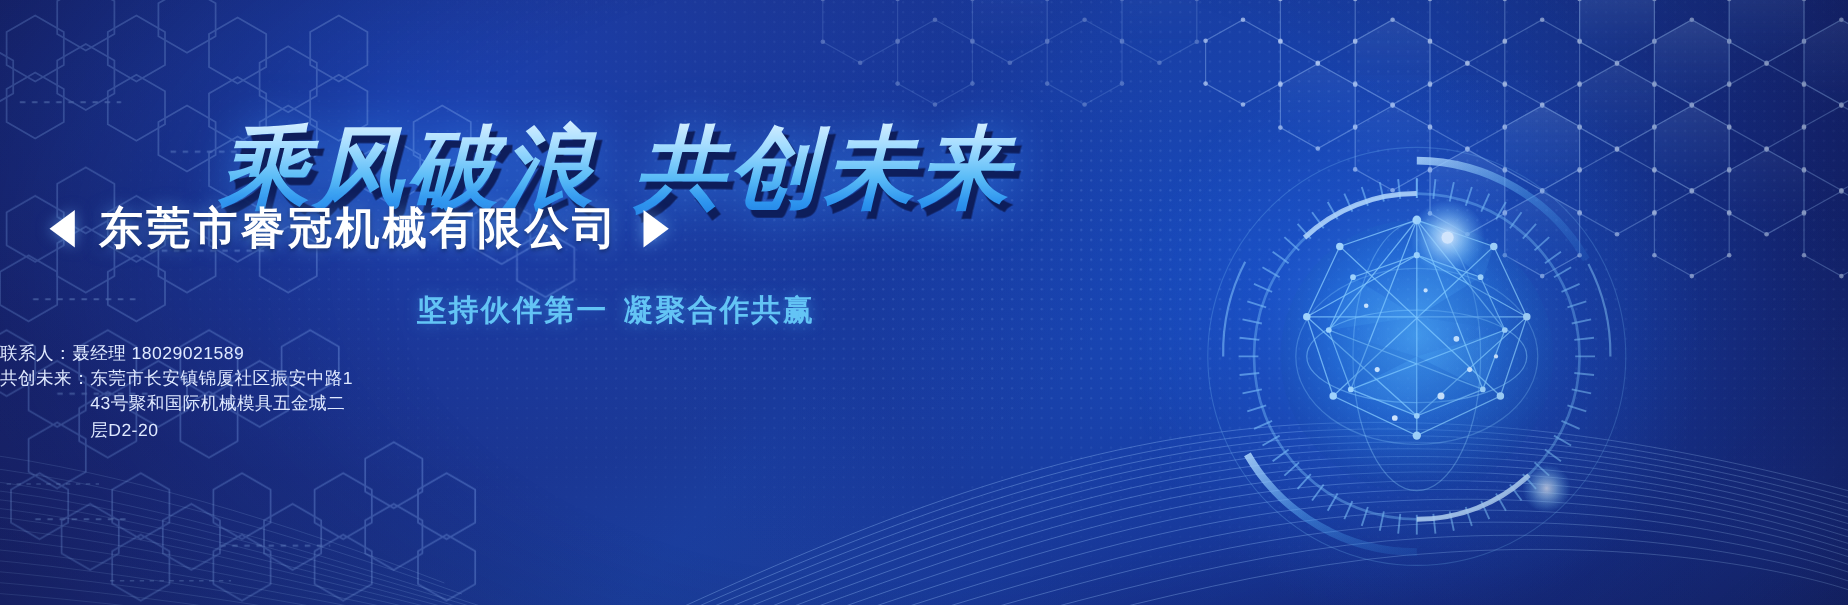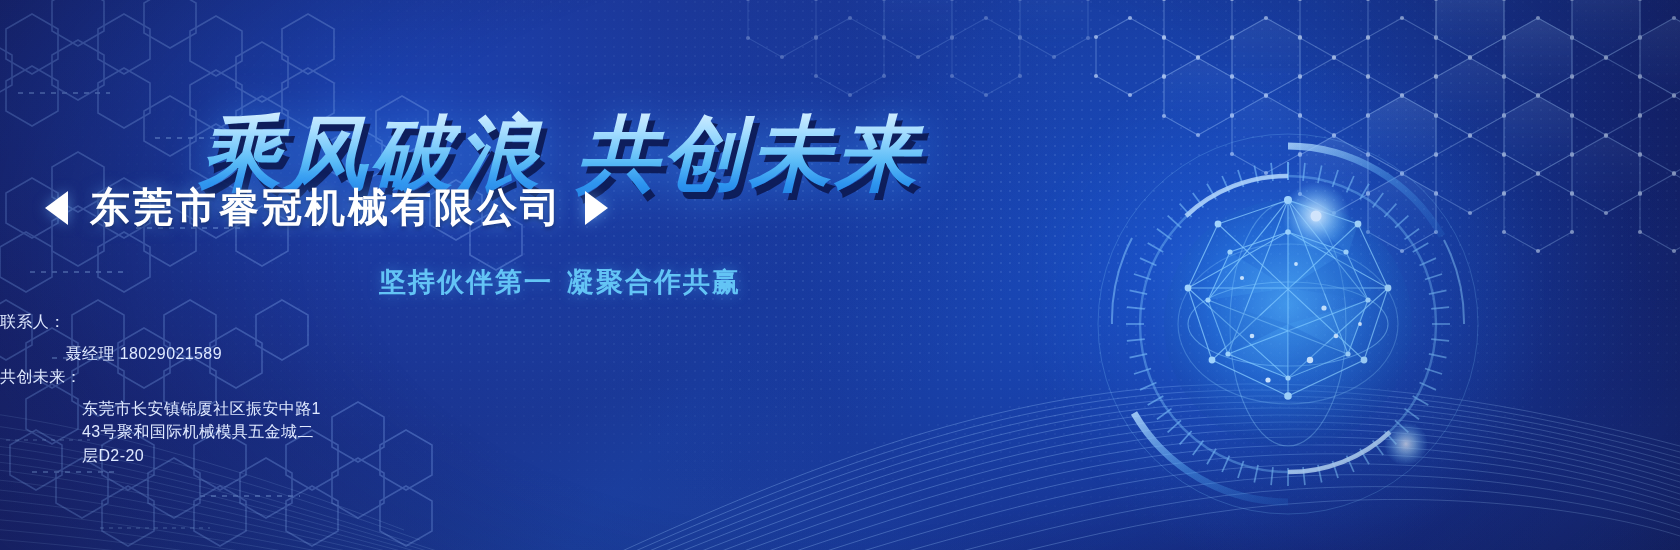--- a/index.html
+++ b/index.html
@@ -121,21 +121,21 @@
     display:flex;
     flex-direction:column;
     align-items:flex-start;
     font-size:16px;
     color:#dfe9ff;
     letter-spacing:0.4px;
     line-height:1.45;
   }
   .contact-line { display:flex; align-items:flex-start; }
   .contact-label { flex:0 0 auto; white-space:nowrap; }
-  .contact-value { max-width:248px; word-break:break-all;margin-top:32px; }
+  .contact-value { max-width:248px; word-break:break-all; }
   #contact-person .contact-value { max-width:none; white-space:nowrap; }
 </style>
 </head>
 <body>
 
 <div id="banner">
 
   <svg class="layer" id="hex-left" viewBox="0 0 1680 550" preserveAspectRatio="none">
     <defs>
       <g id="hexL">

